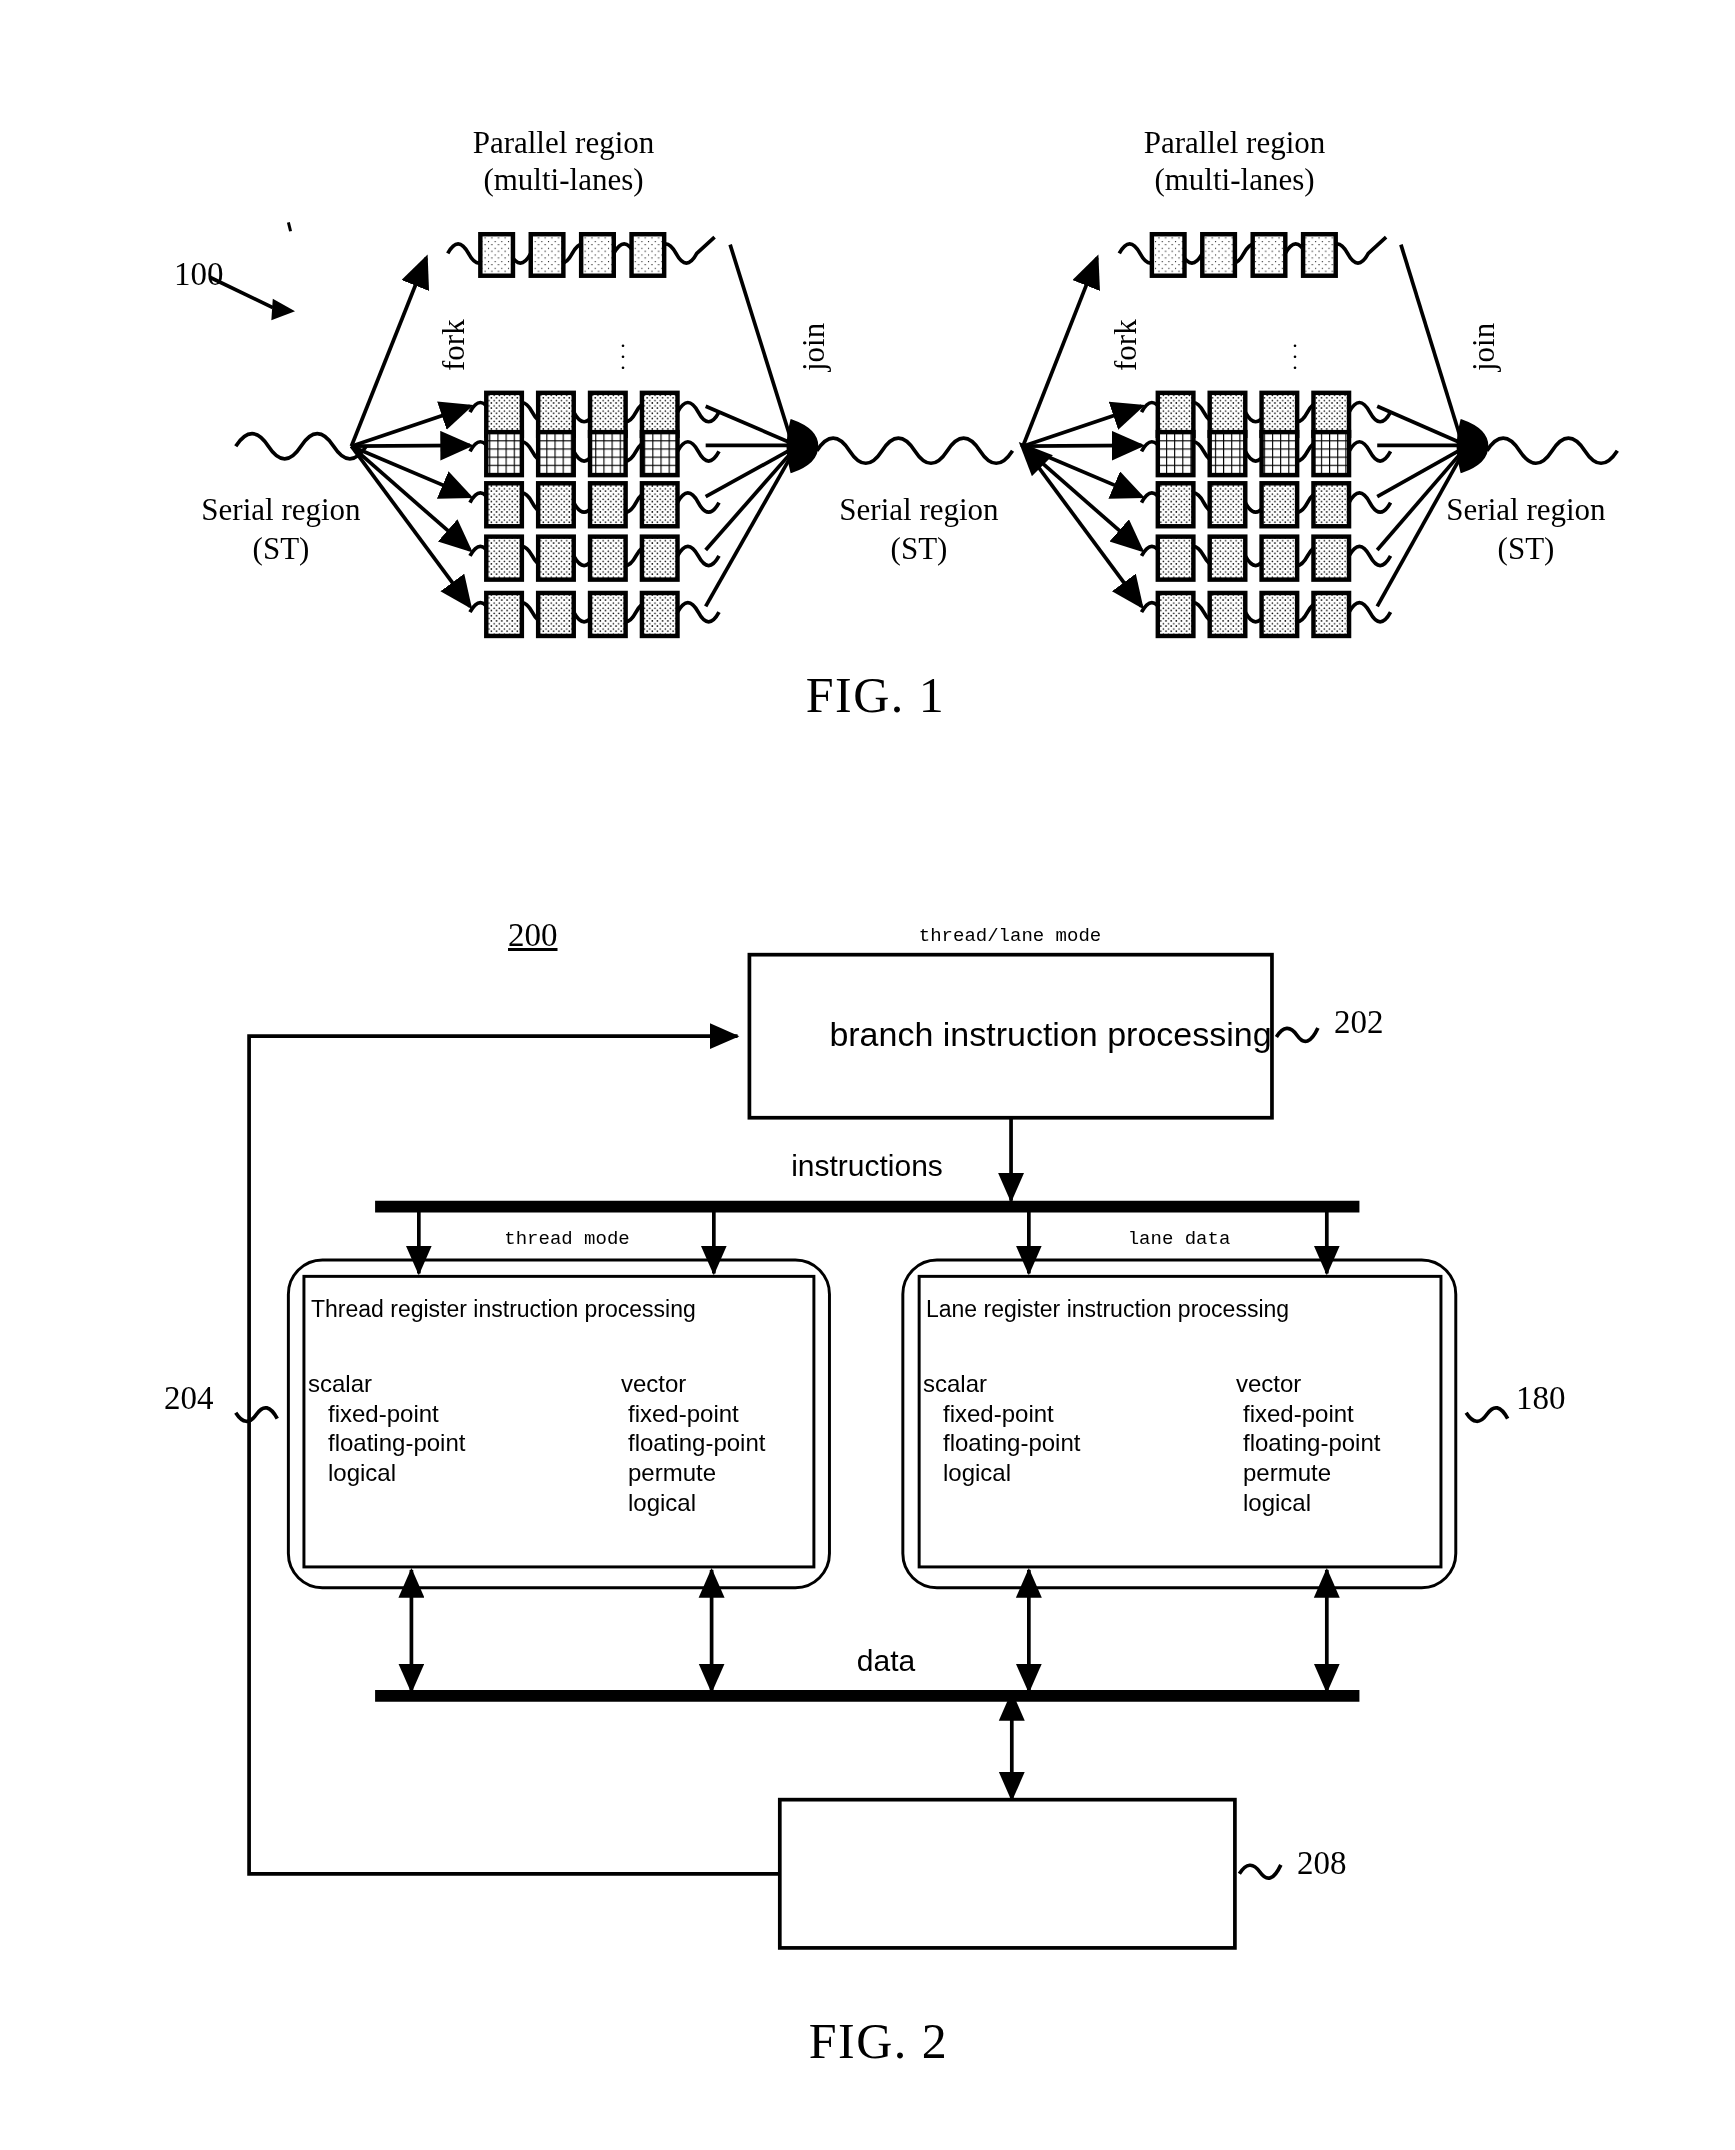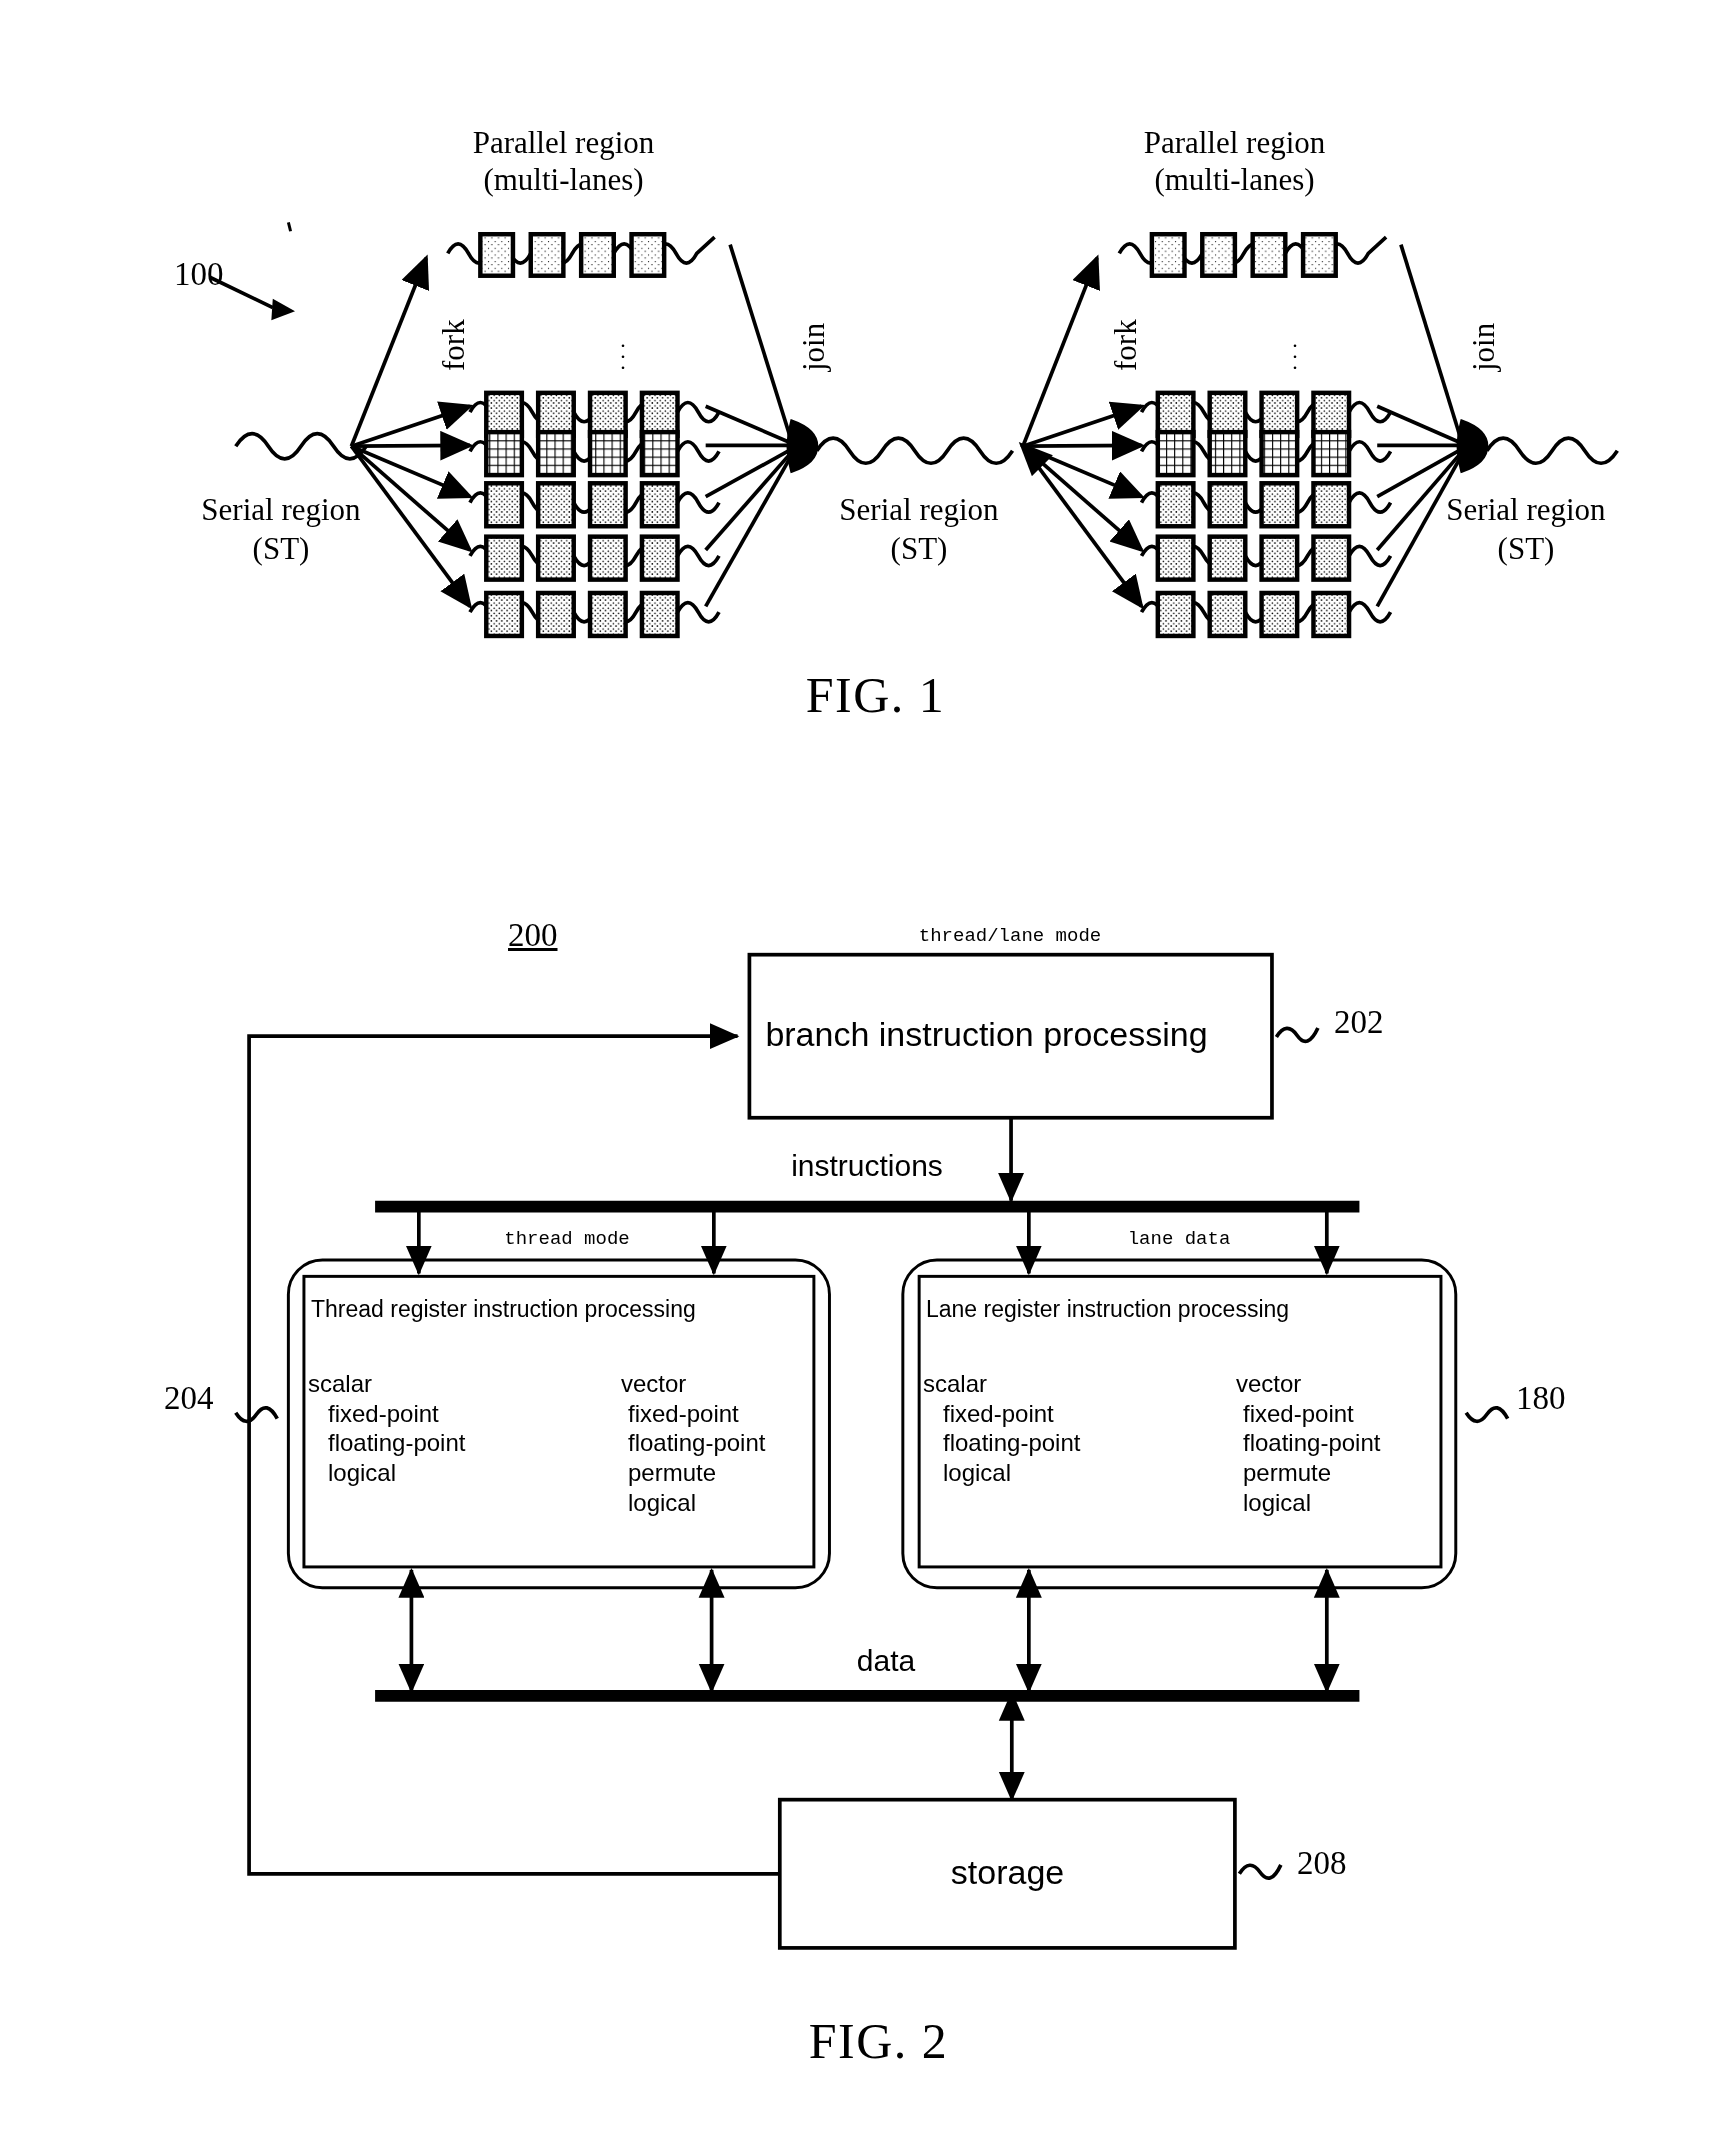--- a/index.html
+++ b/index.html
@@ -346,21 +346,21 @@
 
   <div class="txt f1label ctr" style="left:1378px; top:493px; width:296px;">Serial region</div>
   <div class="txt f1label ctr" style="left:1378px; top:532px; width:296px;">(ST)</div>
 
   <div class="txt figlabel ctr" style="left:720px; top:667px; width:311px;">FIG. 1</div>
 
   <div class="txt u200" style="left:508px; top:917px;">200</div>
 
   <div class="txt f2small ctr" style="left:823px; top:926px; width:374px;">thread/lane mode</div>
 
-  <div class="txt f2big ctr" style="left:729px; top:1015px; width:515px;">branch instruction processing</div>
+  <div class="txt f2big ctr" style="left:793px; top:1015px; width:515px;">branch instruction processing</div>
 
   <div class="txt reglabel" style="left:1334px; top:1004px;">202</div>
 
   <div class="txt f2bus ctr" style="left:756px; top:1149px; width:222px;">instructions</div>
 
   <div class="txt f2small ctr" style="left:426px; top:1229px; width:282px;">thread mode</div>
   <div class="txt f2small ctr" style="left:1038px; top:1229px; width:282px;">lane data</div>
 
   <div class="txt f2box-title" style="left:311px; top:1297px;">Thread register instruction processing</div>
 
@@ -387,19 +387,18 @@
   <div class="txt f2box-item" style="left:1236px; top:1371px;">vector</div>
   <div class="txt f2box-item" style="left:1243px; top:1401px;">fixed-point</div>
   <div class="txt f2box-item" style="left:1243px; top:1430px;">floating-point</div>
   <div class="txt f2box-item" style="left:1243px; top:1460px;">permute</div>
   <div class="txt f2box-item" style="left:1243px; top:1490px;">logical</div>
 
   <div class="txt reglabel" style="left:1516px; top:1380px;">180</div>
 
   <div class="txt f2bus ctr" style="left:808px; top:1644px; width:156px;">data</div>
 
-  <div class="txt f2big ctr" style="left:780px; top:1853px; width:455px;">storage</div>
   <div class="txt reglabel" style="left:1297px; top:1845px;">208</div>
 
   <div class="txt figlabel ctr" style="left:723px; top:2013px; width:311px;">FIG. 2</div>
 
 </div>
 
 
 </body></html>

